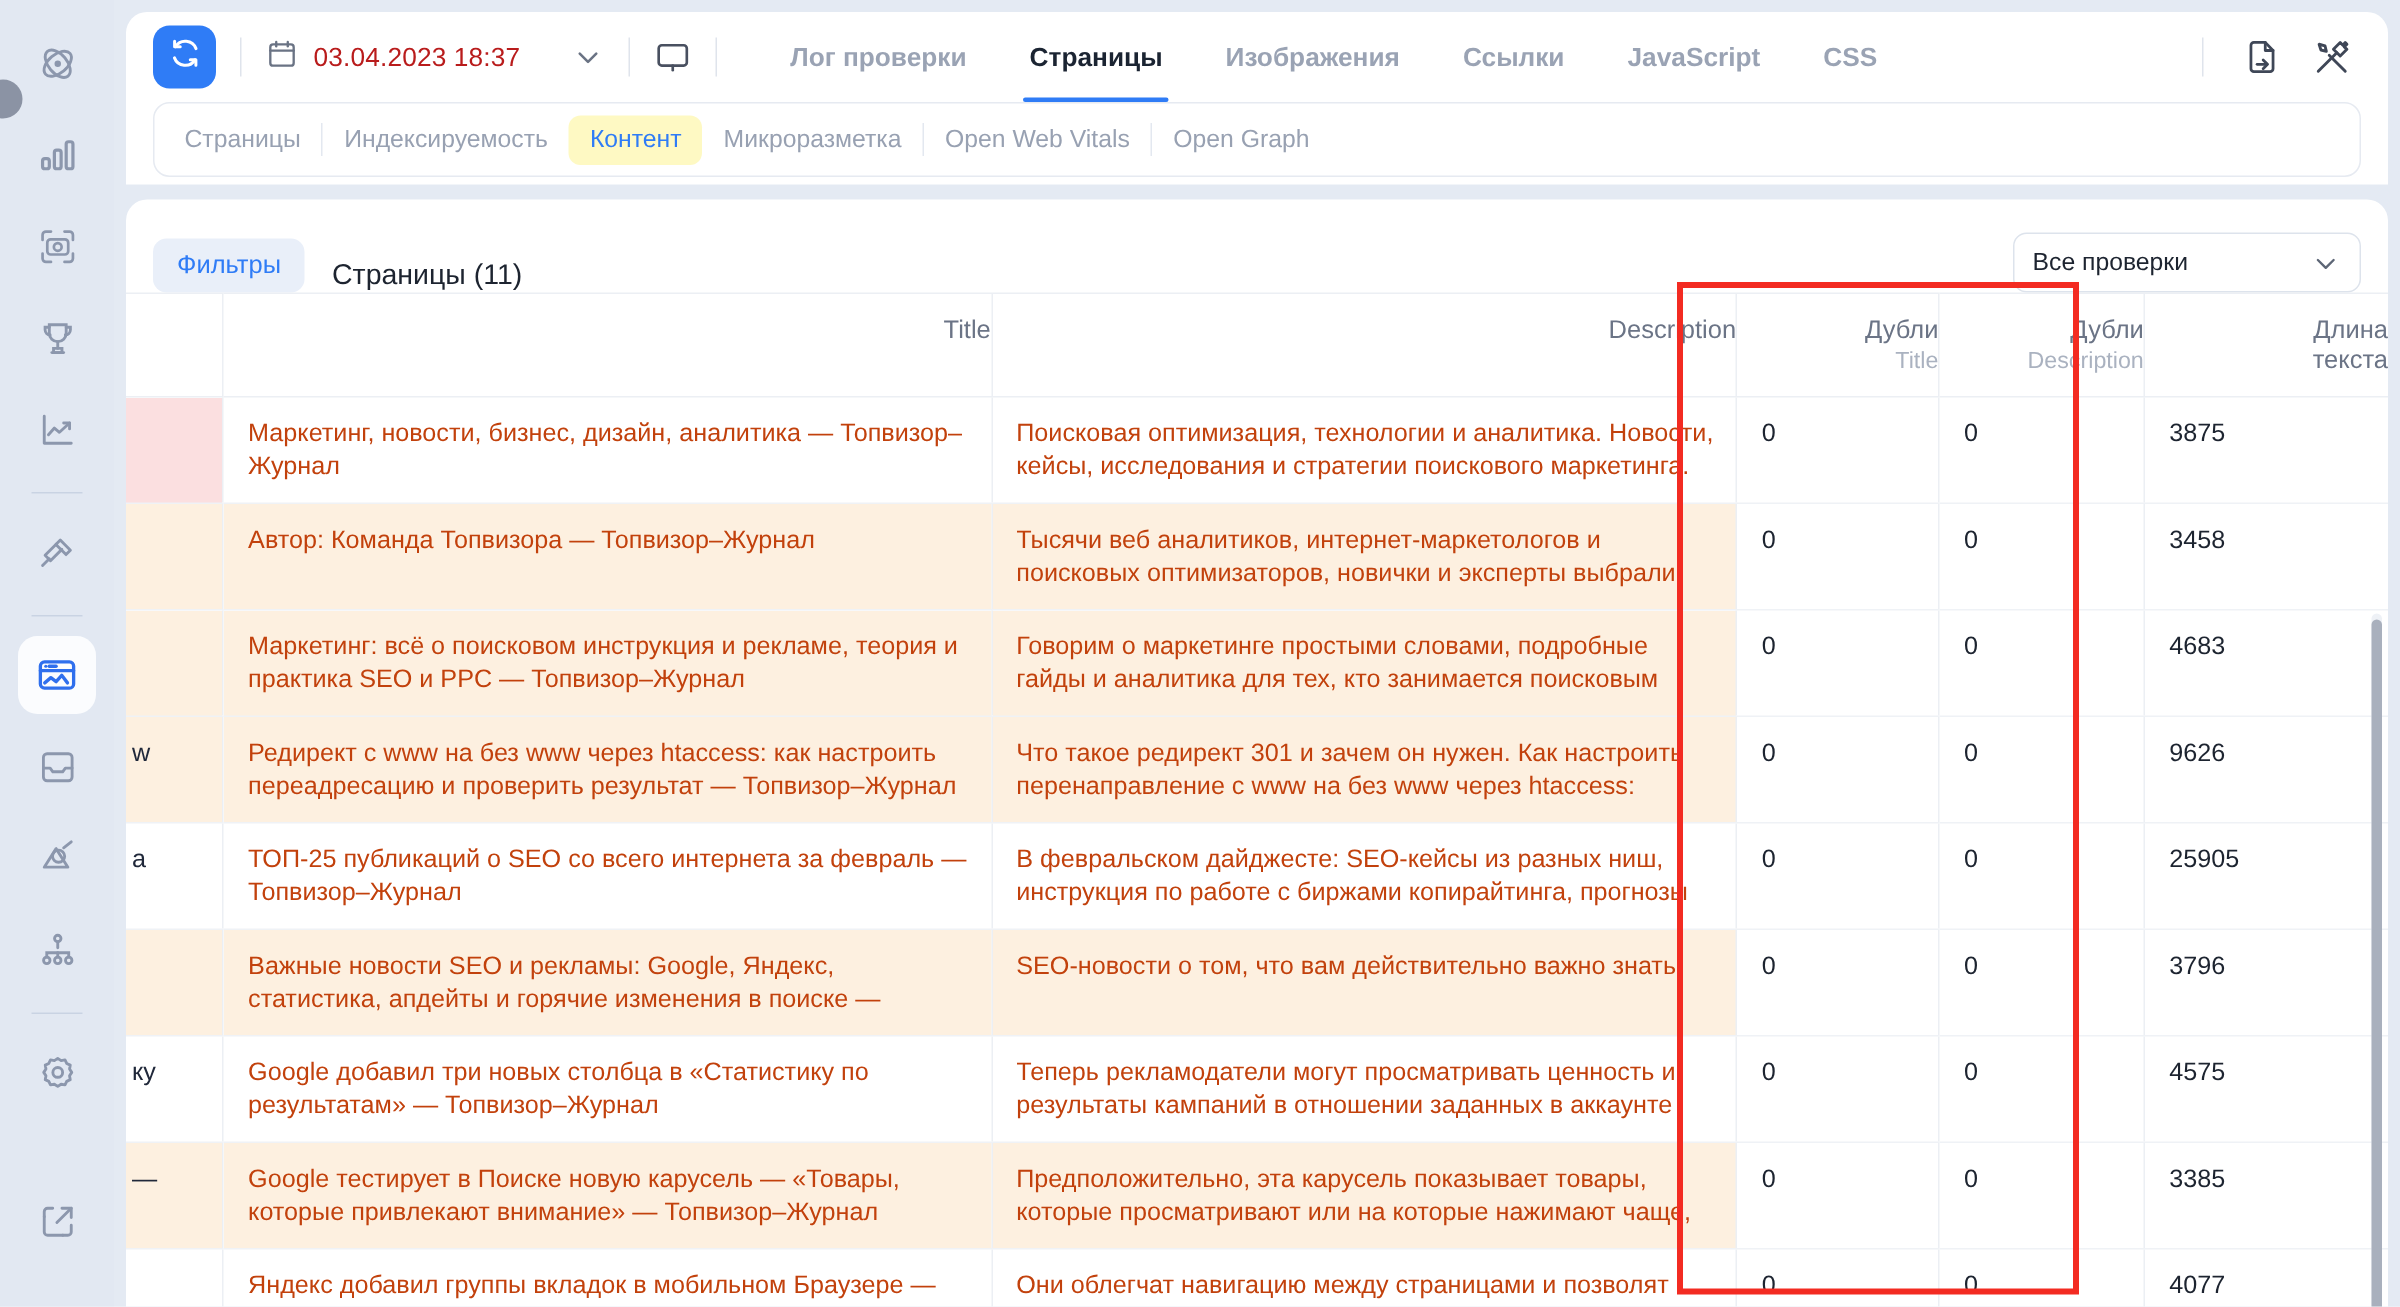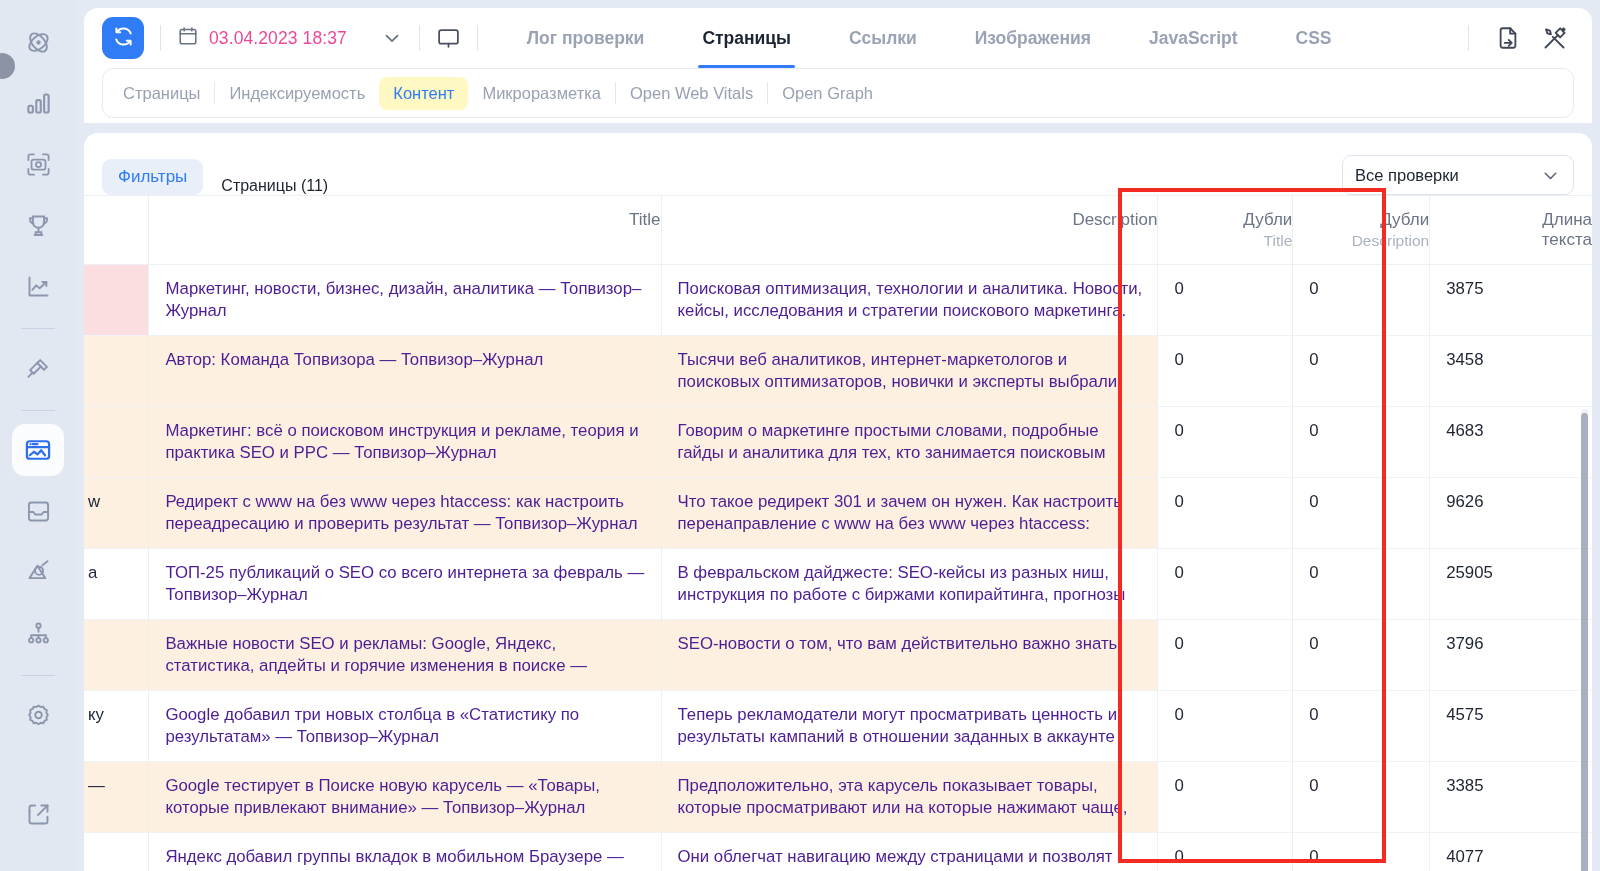--- a/index.html
+++ b/index.html
@@ -51,24 +51,24 @@
     height: 60px; padding: 0 22px 0 18px;
   }
   .refresh-btn {
     width: 42px; height: 42px; border-radius: 11px;
     background: #2f7cf6; color:#fff;
     display: flex; align-items: center; justify-content: center;
     flex: 0 0 42px;
   }
   .vdiv { width: 1px; height: 26px; background: #dfe4ec; margin: 0 16px; flex:0 0 1px; }
   .date-group { display: flex; align-items: center; gap: 10px; color: #2a2f3a; }
-  .date-text { font-size: 17.5px; color: #ec4899; letter-spacing: .1px; }
+  .date-text { font-size: 17.5px; color: #b91c1c; letter-spacing: .1px; }
   .chev { color: #6a7384; display:flex; }
   .chev.wide { margin-left: 34px; }
-  .tabs { display: flex; align-items: center; gap: 16px; margin-left: 12px; }
+  .tabs { display: flex; align-items: center; gap: 0; margin-left: 12px; }
   .tab {
     font-size: 17.5px; font-weight: bold; color: #9aa3b4;
     padding: 0 21px; height: 59px; display: flex; align-items: center;
     position: relative; white-space: nowrap;
   }
   .tab.active { color: #1b2432; }
   .tab.active::after {
     content: ""; position: absolute; left: 17px; right: 17px; bottom: 0;
     height: 3px; background: #2f7cf6; border-radius: 2px;
   }
@@ -97,21 +97,21 @@
     position: relative;
     overflow: hidden;
   }
   .toolbar {
     display: flex; align-items: flex-end; height: 62px; padding: 0 18px;
   }
   .chip {
     background: #e9eff9; color: #2f7cf6; font-size: 17px;
     padding: 8px 16px; border-radius: 9px;
   }
-  .count-label { font-size: 16px; color: #1d2430; margin-left: 18px; }
+  .count-label { font-size: 19px; color: #1d2430; margin-left: 18px; }
   .select {
     margin-left: auto; width: 232px; height: 40px;
     border: 1px solid #dde3ec; border-radius: 9px;
     display: flex; align-items: center; padding: 0 12px;
     font-size: 16.5px; color: #1d2430;
   }
   .select .chev { margin-left: auto; color: #6c7policies; }
 
   
   .tablewrap { position: relative; }
@@ -130,21 +130,21 @@
     vertical-align: top;
     border-top: 1px solid #eceff4;
     border-bottom: 1px solid #eceff4;
     height: 62px;
   }
   thead th.bord-l { border-left: 1px solid #eceff4; }
   .th-sub { font-size: 15.5px; color: #aab2c0; display:block; margin-top: 2px; }
   .th-two { line-height: 1.18; }
 
   tbody td {
-    font-size: 16.8px; color: #4c1d95; line-height: 1.33;
+    font-size: 16.8px; color: #c2410c; line-height: 1.33;
     padding: 13px 14px 13px 16px;
     vertical-align: top;
     border-bottom: 1px solid #eff2f6;
     height: 55px;
     overflow: hidden;
   }
   tbody tr { height: 55px; }
   tbody td.bord-l { border-left: 1px solid #eceff4; }
   .clip { display:block; max-height: 44px; overflow: hidden; }
   td.num { color:#1d2430; }
@@ -371,24 +371,24 @@
         <div class="vdiv"></div>
 
         <div class="tabs">
           <div class="tab">
               <span>Лог проверки</span>
             </div>
           <div class="tab active">
               <span>Страницы</span>
             </div>
           <div class="tab">
-              <span>Ссылки</span>
+              <span>Изображения</span>
             </div>
           <div class="tab">
-              <span>Изображения</span>
+              <span>Ссылки</span>
             </div>
           <div class="tab">
               <span>JavaScript</span>
             </div>
           <div class="tab">
               <span>CSS</span>
             </div>
         </div>
 
         <div class="top-right">

